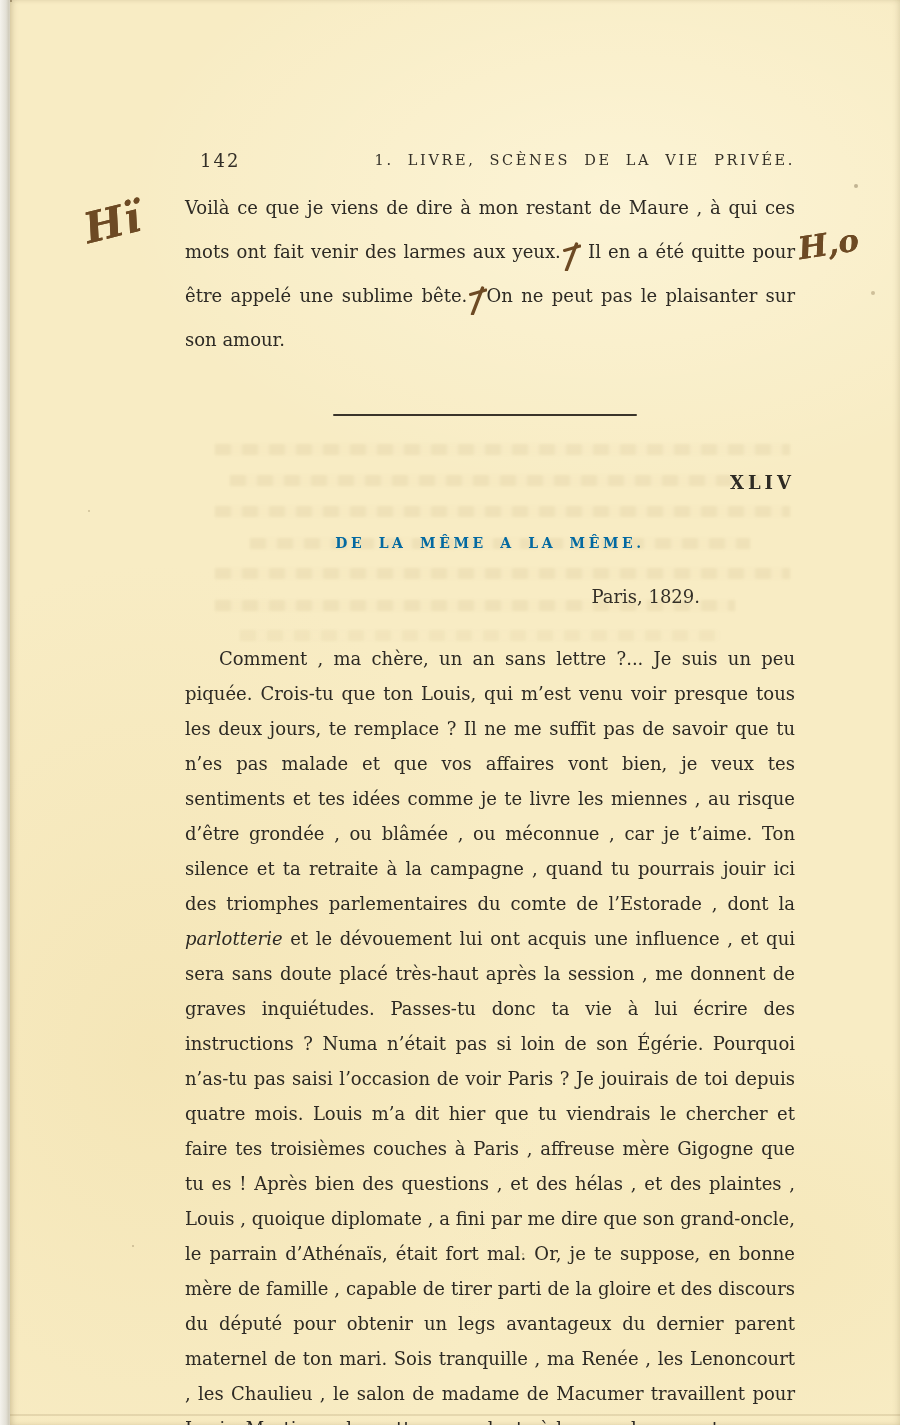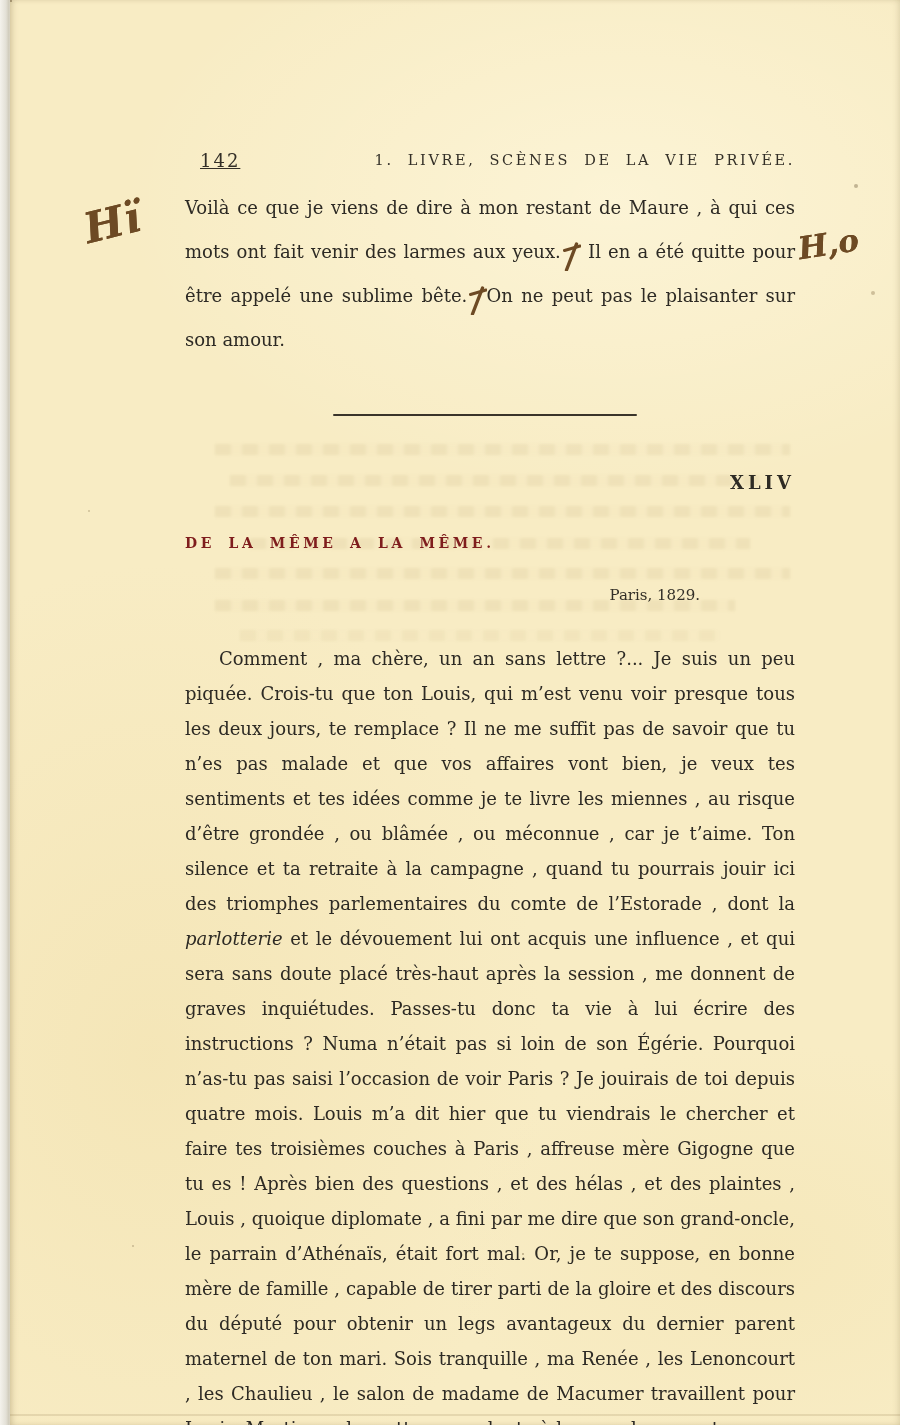--- a/index.html
+++ b/index.html
@@ -13,34 +13,34 @@
     background-color:#f8ecc4;
     background-image:
       radial-gradient(700px 420px at 68% 14%, rgba(255,250,228,.55), rgba(255,250,228,0) 70%),
       radial-gradient(560px 700px at 16% 74%, rgba(240,222,168,.45), rgba(240,222,168,0) 70%),
       radial-gradient(460px 300px at 85% 88%, rgba(243,228,178,.5), rgba(243,228,178,0) 70%);
     box-shadow: inset 4px 0 7px -3px rgba(110,90,50,.35), inset -4px 0 7px -3px rgba(120,100,60,.22);
   }
   .bottom-edge{position:absolute;left:10px;top:1414px;width:890px;height:2px;background:rgba(130,108,60,.16);}
   
   .running-header{position:absolute;left:185px;top:150px;width:610px;height:24px;color:#332f27;}
-  .page-number{position:absolute;left:15px;top:0;font-size:18px;letter-spacing:2px;text-decoration:underline;}
+  .page-number{position:absolute;left:15px;top:0;font-size:18px;letter-spacing:2px;}
   .running-title{position:absolute;left:0;right:0;top:2px;text-align:right;font-size:14.5px;font-weight:normal;letter-spacing:2.6px;word-spacing:7px;}
   
   .body-col{position:absolute;left:185px;width:610px;color:#2d2a24;}
   .col-a{top:186px;}
   .para{margin:0;text-align:justify;font-size:18px;line-height:44px;}
   .para.indent{text-indent:24px;}
   .letter-col{top:641px;}
   .letter-col .para{line-height:35px;text-indent:34px;}
   
   .divider{position:absolute;left:333px;top:414px;width:304px;height:2px;background:#3a342a;border-radius:1px;}
   .chapter-number{position:absolute;left:185px;top:472px;width:610px;text-align:right;font-size:18px;font-weight:bold;letter-spacing:4px;color:#2e2b24;}
-  .chapter-heading{position:absolute;left:185px;top:535px;width:610px;text-align:left;font-size:14px;font-weight:bold;letter-spacing:3.6px;word-spacing:5px;color:#7f1d1d;}
-  .dateline{position:absolute;left:185px;top:586px;width:515px;text-align:right;font-size:15px;color:#332f27;}
+  .chapter-heading{position:absolute;left:185px;top:535px;width:610px;text-align:center;font-size:14px;font-weight:bold;letter-spacing:3.6px;word-spacing:5px;color:#0369a1;}
+  .dateline{position:absolute;left:185px;top:586px;width:515px;text-align:right;font-size:18px;color:#332f27;}
   
   .margin-note{position:absolute;color:#6d4a24;font-style:italic;font-weight:bold;font-family:"DejaVu Serif",serif;text-shadow:0 0 .6px #6d4a24;}
   .note-left{left:84px;top:198px;font-size:42px;transform:rotate(-14deg);letter-spacing:1px;}
   .note-right{left:798px;top:226px;font-size:31px;transform:rotate(-9deg);}
   .proofmark{display:inline-block;width:18px;height:30px;vertical-align:-7px;margin:0 0 -6px 2px;}
   .proofmark svg{display:block;}
   .pm2{margin-right:-9px;}
   
   .bleed{position:absolute;left:205px;width:575px;height:11px;filter:blur(1.6px);
     background:repeating-linear-gradient(90deg, rgba(150,120,58,.09) 0 16px, rgba(150,120,58,.015) 16px 27px);}

